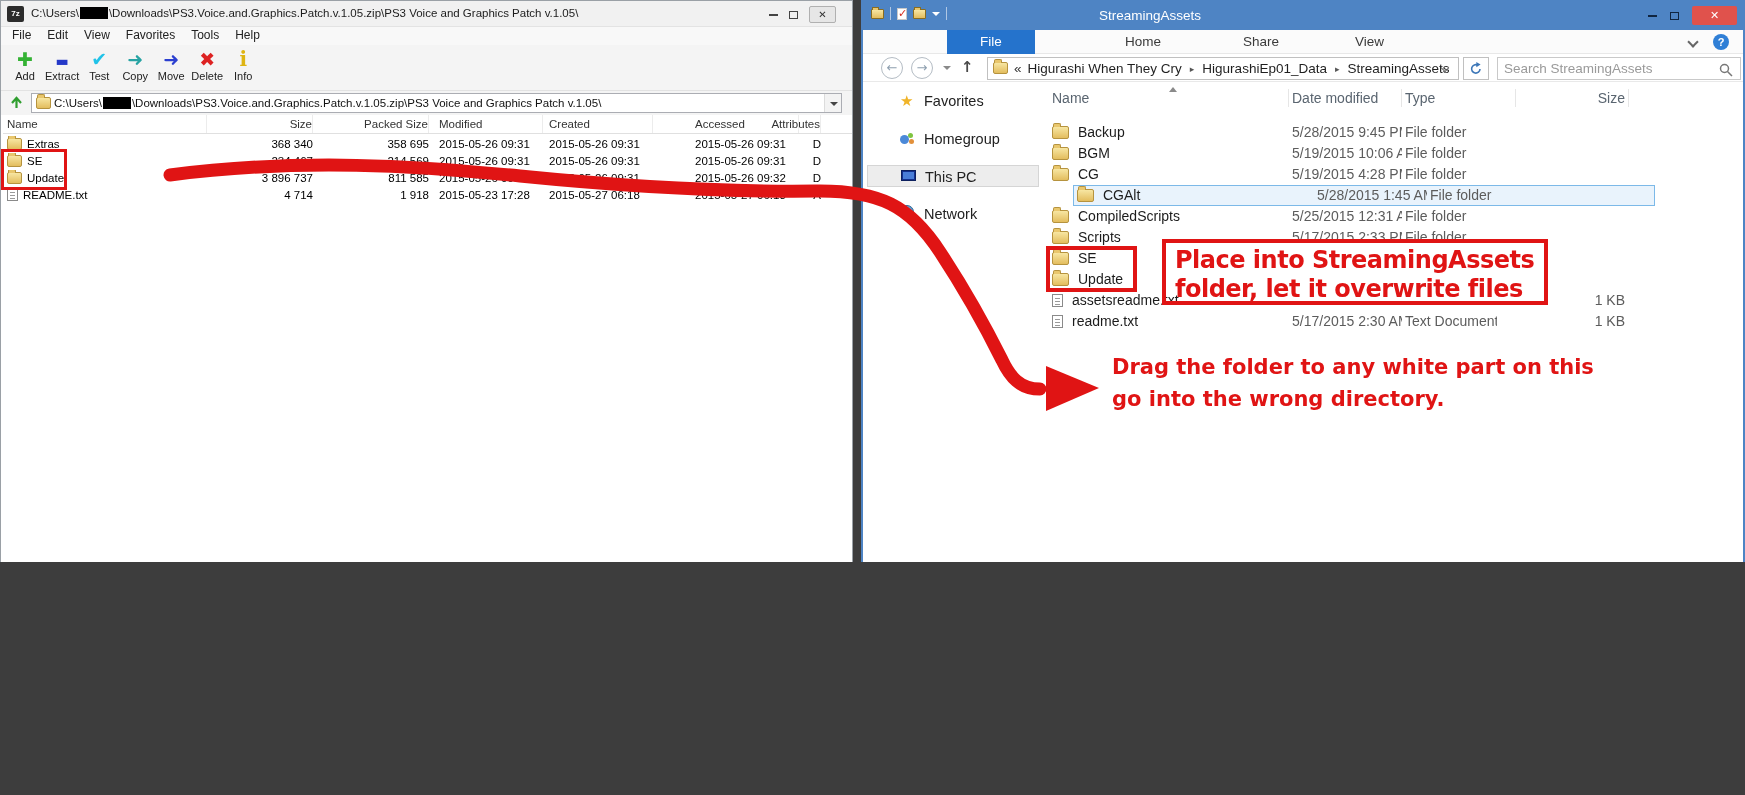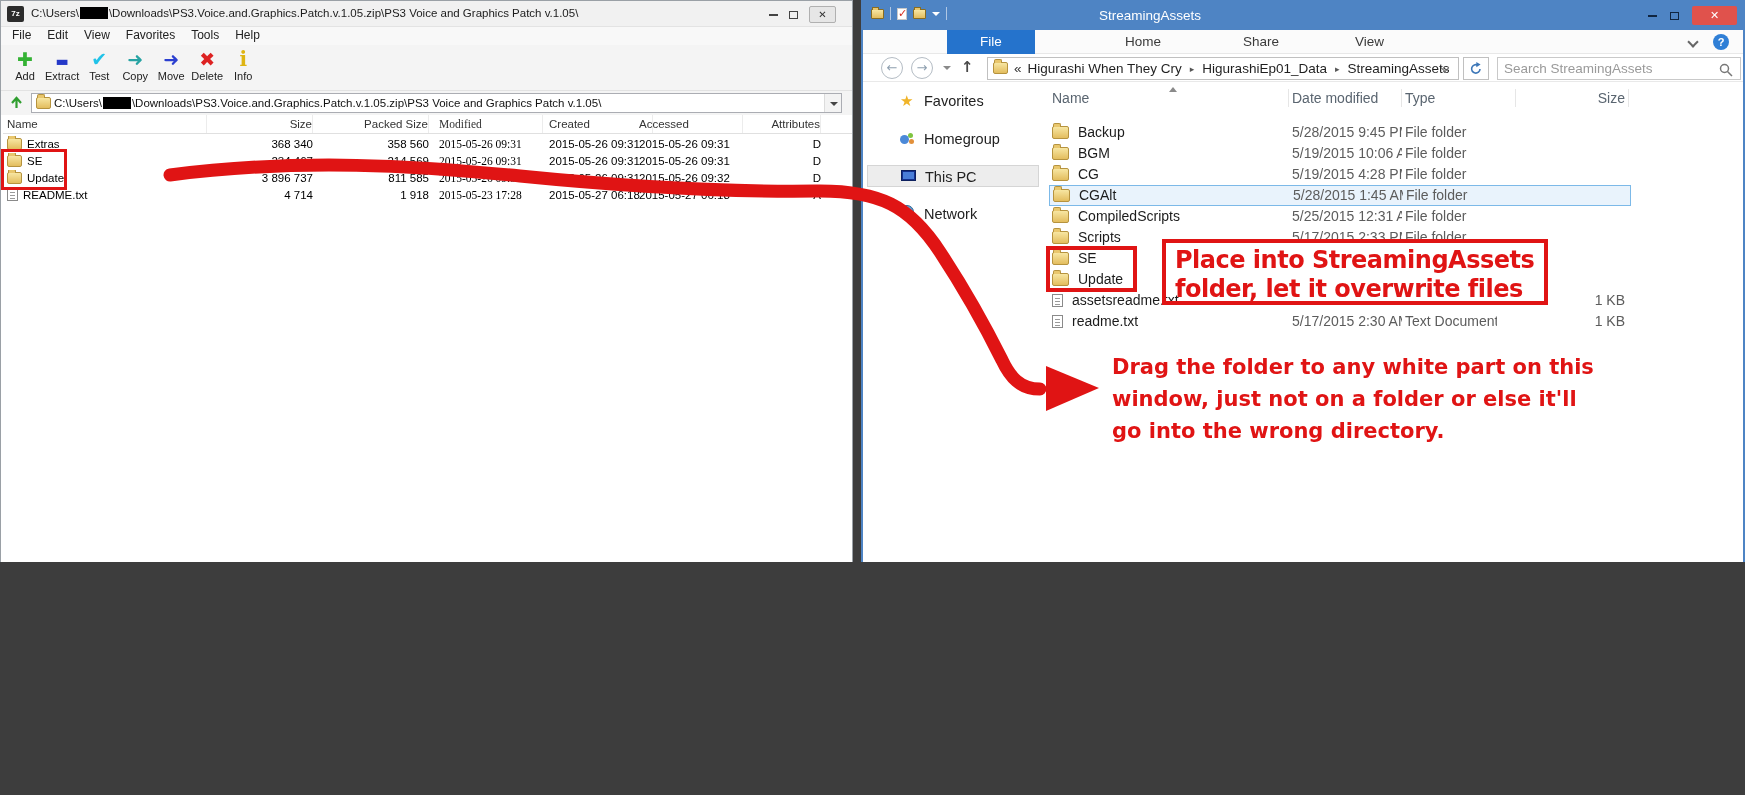--- a/index.html
+++ b/index.html
@@ -34,23 +34,23 @@
   .z-combo { position:absolute; left:30px; top:2px; right:10px; height:20px; background:#fff; border:1px solid #abadb3; font-size:11.5px; line-height:18px; white-space:nowrap; overflow:hidden; padding-left:22px; color:#111; }
   .z-combo .fld { position:absolute; left:4px; top:3px; }
   .z-caret { position:absolute; right:0; top:0; width:17px; height:18px; border-left:1px solid #dcdcdc; background:#f3f3f3; }
   .z-caret::after { content:""; position:absolute; left:5px; top:8px; border-left:4px solid transparent; border-right:4px solid transparent; border-top:4px solid #444; }
   .z-headrow { position:absolute; left:2px; top:114px; width:849px; height:19px; border-bottom:1px solid #e0e0e0; font-size:11.5px; line-height:19px; color:#333; }
   .zh { border-right:1px solid #ececec; }
   .zcell { position:absolute; top:0; height:100%; white-space:nowrap; overflow:hidden; }
   .zc0 { left:4px; width:200px; }
   .zc1 { left:206px; width:104px; text-align:right; }
   .zc2 { left:316px; width:110px; text-align:right; }
-  .zc3 { left:436px; width:104px;font-family:Liberation Serif, serif; }
+  .zc3 { left:436px; width:104px; }
   .zc4 { left:546px; width:104px; }
-  .zc5 { left:636px; width:104px; }
+  .zc5 { left:692px; width:104px; }
   .zc6 { left:758px; width:60px; text-align:right; }
   .z-row { position:absolute; left:2px; width:849px; height:17px; font-size:11.5px; line-height:17px; color:#000; }
   .z-row .zcell { top:0; height:17px; }
   .z-name-label { margin-left:5px; }
   .fld { display:inline-block; width:15px; height:12px; background:linear-gradient(#f7e6a2,#e3bd5e); border:1px solid #b6933e; border-radius:2px; position:relative; vertical-align:-2px; }
   .fld::before { content:""; position:absolute; top:-4px; left:0px; width:6px; height:3px; background:#e9c76d; border:1px solid #b6933e; border-bottom:none; border-radius:2px 2px 0 0; }
   .doc { display:inline-block; width:11px; height:13px; background:#fff; border:1px solid #8a8a8a; position:relative; vertical-align:-2px; }
   .doc::before { content:""; position:absolute; left:2px; right:2px; top:3px; height:8px; background:repeating-linear-gradient(#9a9a9a 0 1px,transparent 1px 3px); }
   .z-hscroll { position:absolute; left:1px; right:1px; top:745px; height:17px; background:#f0f0f0; }
   .z-scroll-arrow { position:absolute; top:0; width:16px; height:17px; color:#555; font-size:11px; text-align:center; line-height:16px; font-family:"DejaVu Sans",sans-serif; }
@@ -210,21 +210,21 @@
         <span class="zcell zh zc2">Packed Size</span>
         <span class="zcell zh zc3">Modified</span>
         <span class="zcell zh zc4">Created</span>
         <span class="zcell zh zc5">Accessed</span>
         <span class="zcell zh zc6">Attributes</span>
       </div>
     <div id="zip-rows">
         <div class="z-row" style="top: 135px;">
           <span class="zcell zc0"><span class="fld"></span><span class="z-name-label">Extras</span></span>
           <span class="zcell zc1">368 340</span>
-          <span class="zcell zc2">358 560</span>
+          <span class="zcell zc2">358 695</span>
           <span class="zcell zc3">2015-05-26 09:31</span>
           <span class="zcell zc4">2015-05-26 09:31</span>
           <span class="zcell zc5">2015-05-26 09:31</span>
           <span class="zcell zc6">D</span>
         </div>
         <div class="z-row" style="top: 152px;">
           <span class="zcell zc0"><span class="fld"></span><span class="z-name-label">SE</span></span>
           <span class="zcell zc1">234 467</span>
           <span class="zcell zc2">214 569</span>
           <span class="zcell zc3">2015-05-26 09:31</span>
@@ -352,21 +352,21 @@
           <span class="xcell xc1">5/19/2015 10:06 AM</span>
           <span class="xcell xc2">File folder</span>
           <span class="xcell xc3"></span>
         </div>
         <div class="x-row" style="top: 162px;">
           <span class="xcell xc0"><span class="fld"></span><span class="x-name-label">CG</span></span>
           <span class="xcell xc1">5/19/2015 4:28 PM</span>
           <span class="xcell xc2">File folder</span>
           <span class="xcell xc3"></span>
         </div>
-        <div class="x-row xsel" style="top: 183px;">
+        <div class="x-row xsel" style="top: 183px; margin-left: 24px;">
           <span class="xcell xc0"><span class="fld"></span><span class="x-name-label">CGAlt</span></span>
           <span class="xcell xc1">5/28/2015 1:45 AM</span>
           <span class="xcell xc2">File folder</span>
           <span class="xcell xc3"></span>
         </div>
         <div class="x-row" style="top: 204px;">
           <span class="xcell xc0"><span class="fld"></span><span class="x-name-label">CompiledScripts</span></span>
           <span class="xcell xc1">5/25/2015 12:31 AM</span>
           <span class="xcell xc2">File folder</span>
           <span class="xcell xc3"></span>
@@ -410,17 +410,16 @@
       <polygon points="1046,366 1099,388 1046,411" fill="#e01414"></polygon>
     </svg>
     <div class="red-box rb-zip"></div>
     <div class="red-box rb-se"></div>
     <div class="red-box rb-place">
       <div class="red-text">Place into StreamingAssets</div>
       <div class="red-text">folder, let it overwrite files</div>
     </div>
     <div class="drag-note">
       <div class="red-text">Drag the folder to any white part on this</div>
-      <div class="red-text">window, just not on a folder or else it'll</div>
       <div class="red-text">go into the wrong directory.</div>
     </div>
   </div>
 </div>
 
 </body></html>

